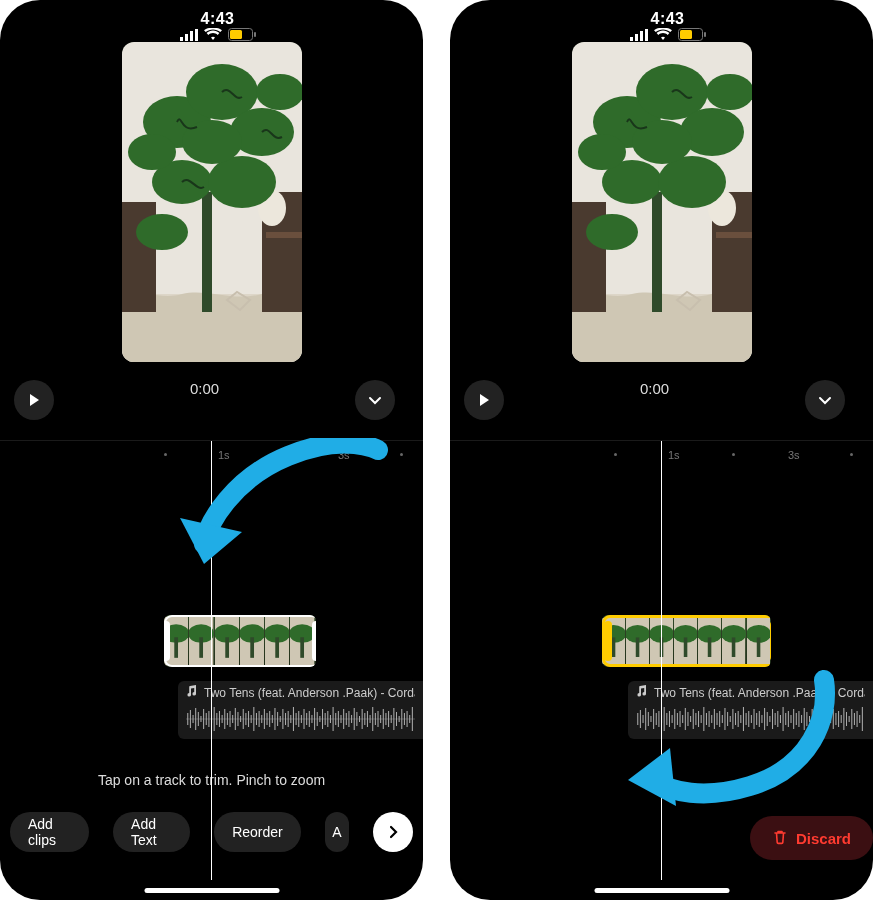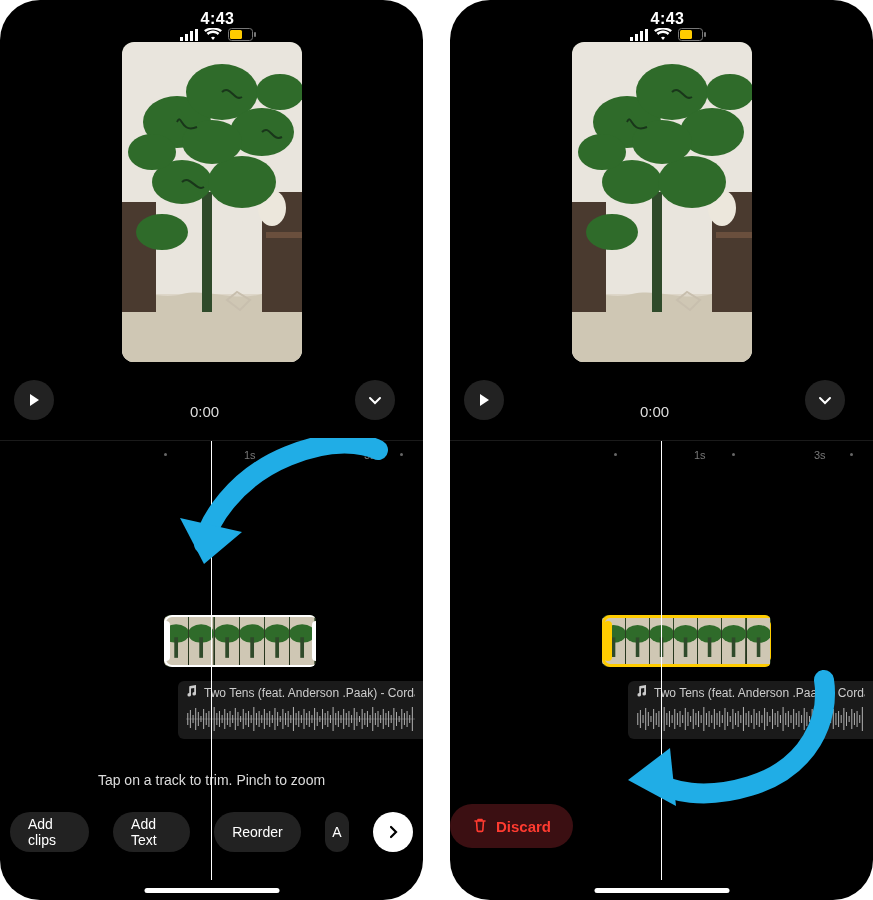--- a/index.html
+++ b/index.html
@@ -41,21 +41,21 @@
     height:320px;
     border-radius:12px;
     overflow:hidden;
     position:relative;
     background:#202a18;
   }
   .preview svg { width:100%; height:100%; display:block; }
 
   .controls-row {
     display:flex;
-    align-items:flex-end;
+    align-items:flex-start;
     justify-content:space-between;
     padding:12px 28px 20px 14px;
   }
   .circle-btn {
     width:40px; height:40px;
     background:#222;
     border-radius:50%;
     display:flex; align-items:center; justify-content:center;
   }
   .time-label { font-size:15px; color:#ddd; }
@@ -63,21 +63,21 @@
   .timeline-section {
     position:relative;
     border-top:1px solid #1a1a1a;
     height:440px;
   }
   .ruler {
     position:relative;
     height:22px;
     margin-top:2px;
   }
-  .ruler .tick { position:absolute; top:6px; color:#777; font-size:11px;margin-left:26px; }
+  .ruler .tick { position:absolute; top:6px; color:#777; font-size:11px; }
   .ruler .dot { width:3px; height:3px; background:#666; border-radius:50%; position:absolute; top:10px; }
 
   .track-area { position:relative; height:200px; }
   .clip-strip {
     position:absolute;
     top:150px;
     height:52px;
     display:flex;
     align-items:stretch;
     left:164px;
@@ -171,24 +171,24 @@
   .pill-btn.small{ width:32px; padding:0; justify-content:center; overflow:hidden;}
   .circle-white{
     width:40px; height:40px;
     border-radius:50%;
     background:#fff; color:#000;
     display:flex; align-items:center; justify-content:center;
     flex:0 0 40px;
   }
   .discard-row{
     position:absolute;
-    bottom:32px;
+    bottom:20px;
     left:0; right:0;
     display:flex;
-    justify-content:flex-start;
+    justify-content:flex-end;
   }
   .discard-btn{
     background:#3b0f12;
     color:#ff3b30;
     border-radius:22px;
     height:44px;
     padding:0 22px;
     display:flex; align-items:center; gap:8px;
     font-size:15px; font-weight:600;
   }

